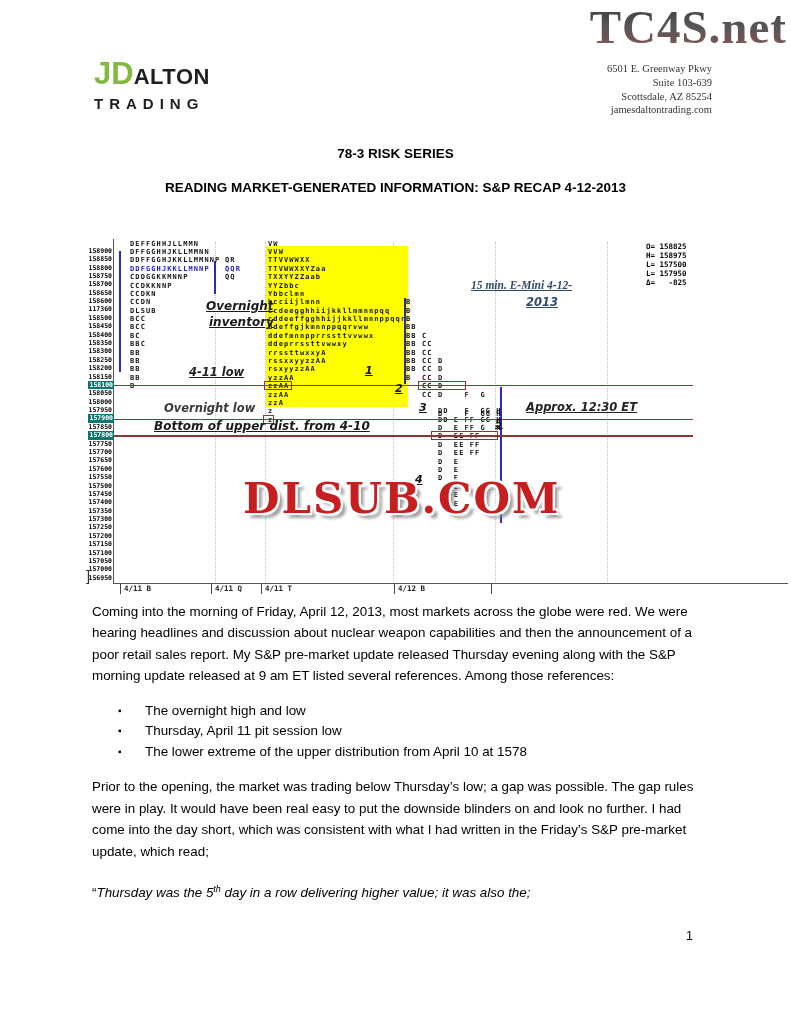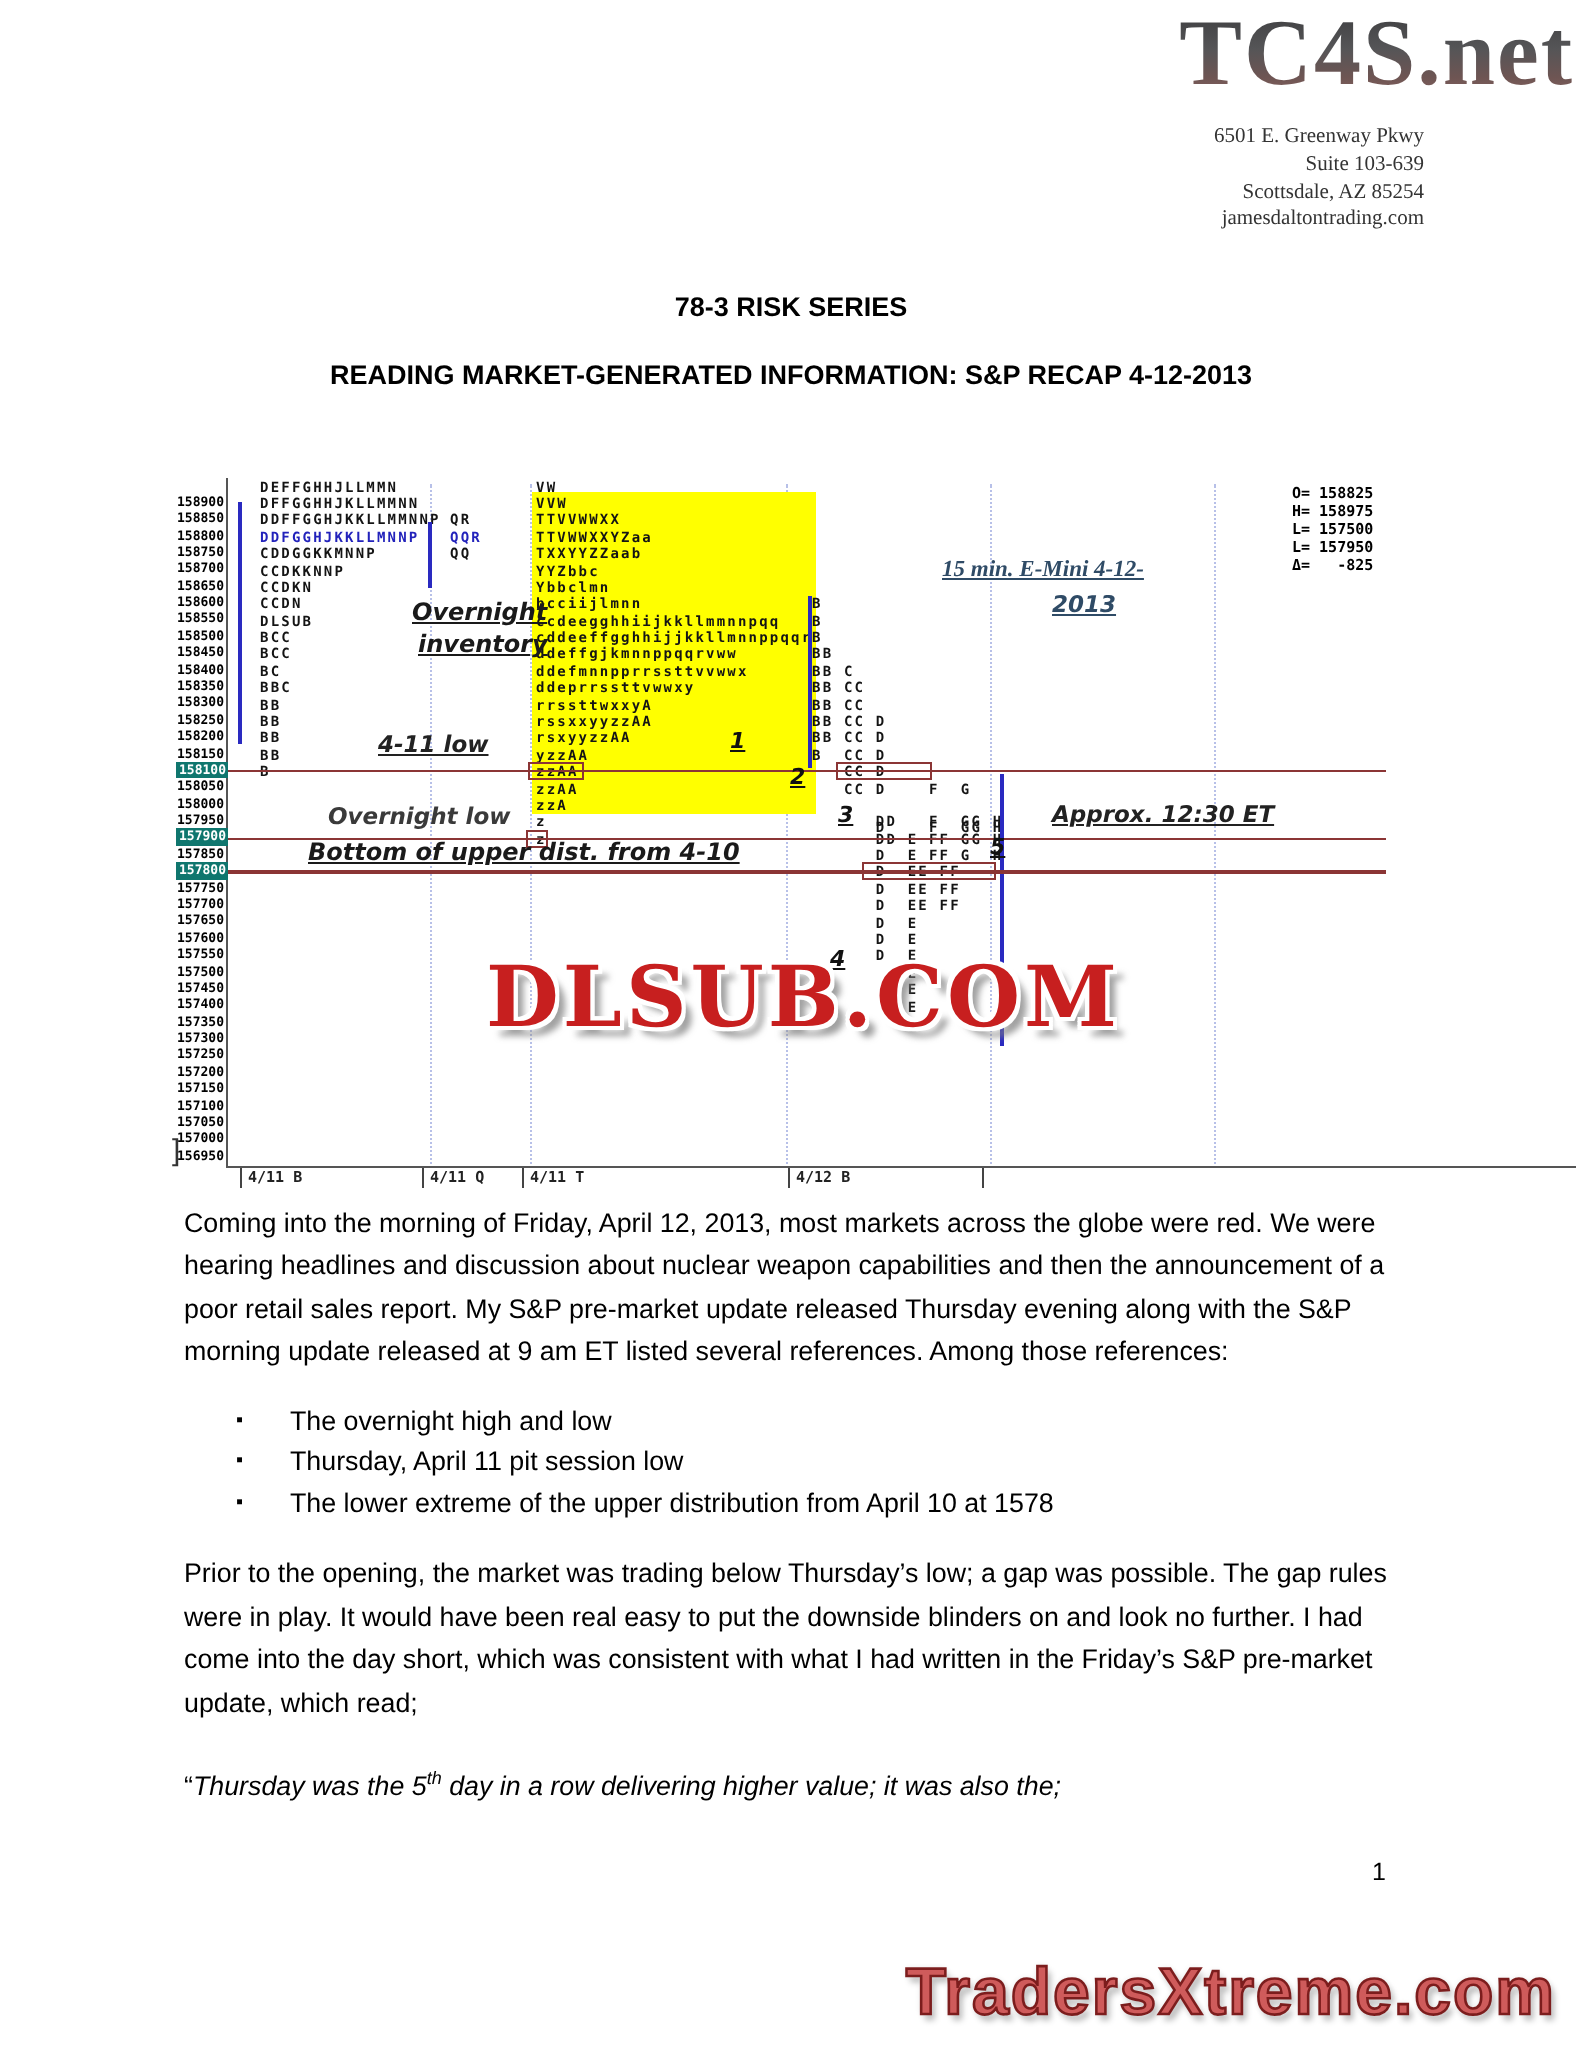--- a/index.html
+++ b/index.html
@@ -71,20 +71,27 @@
   .page-number{position:absolute;left:686px;top:929px;font-size:12.5px;color:#000;}
   .banner{position:absolute;right:13px;top:977px;font-size:33px;font-weight:bold;letter-spacing:1px;
           color:#cf5b5b;-webkit-text-stroke:1.3px #7c1d1d;
           text-shadow:0 0 3px #e0e0e0,2px 3px 3px #b5b5b5;}
 </style>
 </head>
 <body>
 
 <div class="page">
 
+  <div class="brand">
+    <div class="brand-line1">
+      <span class="brand-jd">JD</span>
+      <span class="brand-alton">ALTON</span>
+    </div>
+    <div class="brand-trading">TRADING</div>
+  </div>
 
   <div class="site-logo">TC4S.net</div>
 
   <div class="address">
     <div>6501 E. Greenway Pkwy</div>
     <div>Suite 103-639</div>
     <div>Scottsdale, AZ 85254</div>
     <div>jamesdaltontrading.com</div>
   </div>
 
@@ -190,21 +197,21 @@
       <div class="c-ocbox" style="left: 330px; top: 144.045px; width: 48px;"></div>
       <div class="c-ocbox" style="left: 175px; top: 177.585px; width: 11px;"></div>
       <div class="c-ocbox" style="left: 343px; top: 194.355px; width: 67px;"></div>
       <div class="c-price" style="top: 9.785px;">158900</div>
       <div class="c-price" style="top: 18.17px;">158850</div>
       <div class="c-price" style="top: 26.555px;">158800</div>
       <div class="c-price" style="top: 34.94px;">158750</div>
       <div class="c-price" style="top: 43.325px;">158700</div>
       <div class="c-price" style="top: 51.71px;">158650</div>
       <div class="c-price" style="top: 60.095px;">158600</div>
-      <div class="c-price" style="top: 68.48px;">158550</div>
+      <div class="c-price" style="top: 68.48px;">117360</div>
       <div class="c-price" style="top: 76.865px;">158500</div>
       <div class="c-price" style="top: 85.25px;">158450</div>
       <div class="c-price" style="top: 93.635px;">158400</div>
       <div class="c-price" style="top: 102.02px;">158350</div>
       <div class="c-price" style="top: 110.405px;">158300</div>
       <div class="c-price" style="top: 118.79px;">158250</div>
       <div class="c-price" style="top: 127.175px;">158200</div>
       <div class="c-price" style="top: 135.56px;">158150</div>
       <div class="c-price c-price-hl" style="top: 143.945px;">158100</div>
       <div class="c-price" style="top: 152.33px;">158050</div>
@@ -255,15 +262,14 @@
     <ul class="bullets">
       <li>The overnight high and low</li>
       <li>Thursday, April 11 pit session low</li>
       <li>The lower extreme of the upper distribution from April 10 at 1578</li>
     </ul>
     <p class="para2">Prior to the opening, the market was trading below Thursday’s low; a gap was possible. The gap rules were in play. It would have been real easy to put the downside blinders on and look no further. I had come into the day short, which was consistent with what I had written in the Friday’s S&amp;P pre-market update, which read;</p>
     <p class="quote"><span>“</span><span class="q-it">Thursday was the 5</span><sup>th</sup><span class="q-it"> day in a row delivering higher value; it was also the;</span></p>
   </div>
 
   <div class="page-number">1</div>
-  <div class="banner">TradersXtreme.com</div>
 
 </div>
 
 </body></html>

